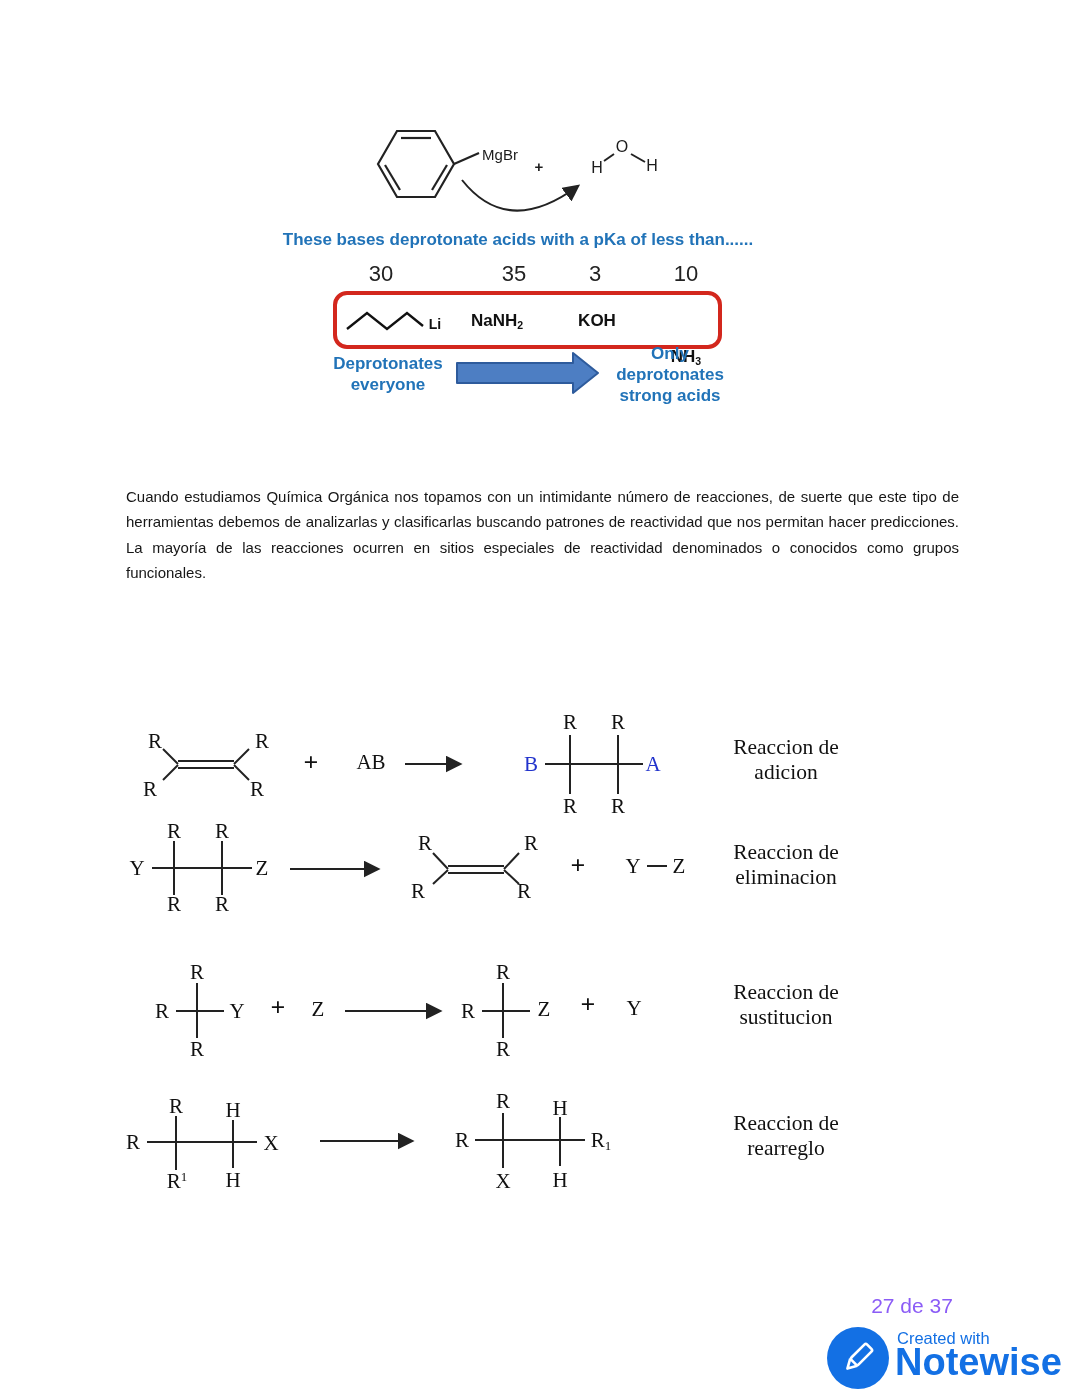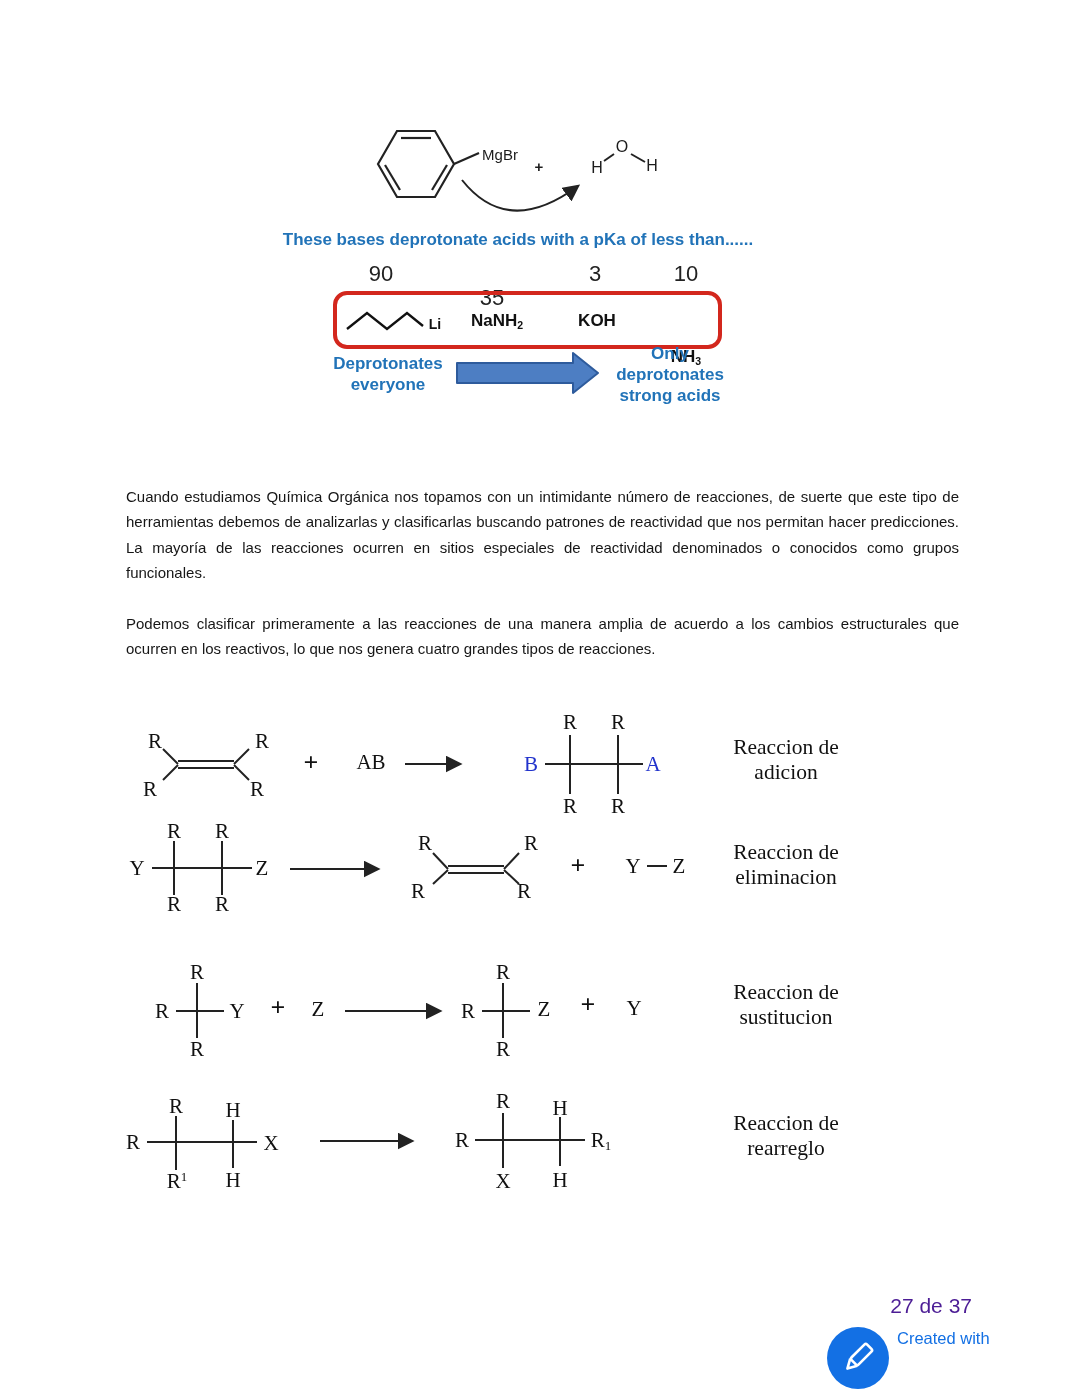--- a/index.html
+++ b/index.html
@@ -21,22 +21,22 @@
           border:4px solid #d3271d;border-radius:14px;}
   #heading{position:absolute;left:126px;top:442px;font-size:20px;font-weight:700;color:#111;}
   .para{position:absolute;left:126px;width:833px;font-size:15px;line-height:25.4px;
         text-align:justify;color:#161616;}
   #para1{top:484px;}
   #para2{top:611px;}
   .rx-label{position:absolute;left:636px;width:300px;text-align:center;
             font-family:"Liberation Serif",serif;font-size:21.5px;line-height:25px;
             white-space:pre-line;color:#111;}
   #rxlabel1{top:735px;} #rxlabel2{top:840px;} #rxlabel3{top:980px;} #rxlabel4{top:1111px;}
-  #pagenum{position:absolute;left:852px;top:1294px;width:120px;text-align:right;
-           font-size:21px;color:#4c1d95;}
+  #pagenum{position:absolute;left:852px;top:1294px;width:120px;text-align:center;
+           font-size:21px;color:#8b5cf6;}
   #brand-small{position:absolute;left:897px;top:1329px;font-size:16.5px;font-weight:400;color:#1370e4;}
   #brand-big{position:absolute;left:895px;top:1341px;font-size:38px;font-weight:700;color:#1370e4;}
 </style>
 </head>
 <body>
 
 <div id="page">
 
   <svg width="1080" height="1397" viewBox="0 0 1080 1397">
     <defs>
@@ -122,42 +122,41 @@
       <span class="atom" style="left: 500px; top: 154px; font-size: 15px; text-align: center;">MgBr</span>
       <span class="atom" style="left: 539px; top: 166px; font-size: 15px; font-weight: 700;">+</span>
       <span class="atom" style="left: 597px; top: 168px; font-size: 16px;">H</span>
       <span class="atom" style="left: 622px; top: 147px; font-size: 16px;">O</span>
       <span class="atom" style="left: 652px; top: 166px; font-size: 16px;">H</span>
     </div>
 
   <div id="caption">These bases deprotonate acids with a pKa of less than......</div>
 
   <div id="scale-atoms">
-      <span class="atom" style="left: 381px; top: 274px;">90</span>
-      <span class="atom" style="left: 492px; top: 274px; margin-top: 24px;">35</span>
+      <span class="atom" style="left: 381px; top: 274px;">30</span>
+      <span class="atom" style="left: 514px; top: 274px;">35</span>
       <span class="atom" style="left: 595px; top: 274px;">3</span>
       <span class="atom" style="left: 686px; top: 274px;">10</span>
     </div>
 
   <div id="redbox"></div>
   <div id="reagent-atoms">
       <span class="atom" style="left: 435px; top: 324px; font-size: 14px;">Li</span>
       <span class="atom" style="left: 497px; top: 321px;">NaNH<span class="sub">2</span></span>
       <span class="atom" style="left: 597px; top: 321px;">KOH</span>
       <span class="atom" style="left: 686px; top: 321px; margin-top: 36px;">NH<span class="sub">3</span></span>
     </div>
 
   <div class="bluenote" style="left:308px;top:353px;width:160px;">Deprotonates
 everyone</div>
   <div class="bluenote" style="left:590px;top:343px;width:160px;">Only
 deprotonates
 strong acids</div>
 
   <div id="para1" class="para">Cuando estudiamos Química Orgánica nos topamos con un intimidante número de reacciones, de suerte que este tipo de herramientas debemos de analizarlas y clasificarlas buscando patrones de reactividad que nos permitan hacer predicciones. La mayoría de las reacciones ocurren en sitios especiales de reactividad denominados o conocidos como grupos funcionales.</div>
-  <div id="para2" class="para">Podemos clasificar primeramente a las reacciones de una manera amplia de acuerdo a los cambios estructurales que ocurren en los reactivos, lo que nos genera cuatro grandes tipos de reacciones.</div>
 
   <div id="rx-atoms">
       <span class="atom" style="left: 155px; top: 741px;">R</span>
       <span class="atom" style="left: 262px; top: 741px;">R</span>
       <span class="atom" style="left: 150px; top: 789px;">R</span>
       <span class="atom" style="left: 257px; top: 789px;">R</span>
       <span class="atom" style="left: 311px; top: 763px; font-size: 26px; font-weight: 700;">+</span>
       <span class="atom" style="left: 371px; top: 762px;">AB</span>
       <span class="atom" style="left: 531px; top: 764px; color: rgb(34, 51, 204);">B</span>
       <span class="atom" style="left: 653px; top: 764px; color: rgb(34, 51, 204);">A</span>
@@ -208,14 +207,15 @@
 adicion</div>
   <div id="rxlabel2" class="rx-label">Reaccion de
 eliminacion</div>
   <div id="rxlabel3" class="rx-label">Reaccion de
 sustitucion</div>
   <div id="rxlabel4" class="rx-label">Reaccion de
 rearreglo</div>
 
   <div id="pagenum">27 de 37</div>
   <div id="brand-small">Created with</div>
+  <div id="brand-big">Notewise</div>
 
 </div>
 
 </body></html>

